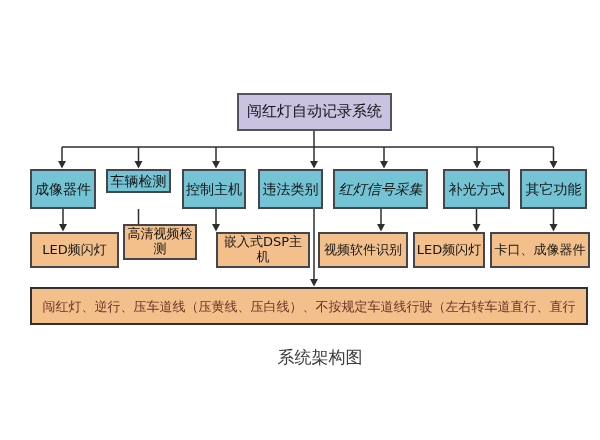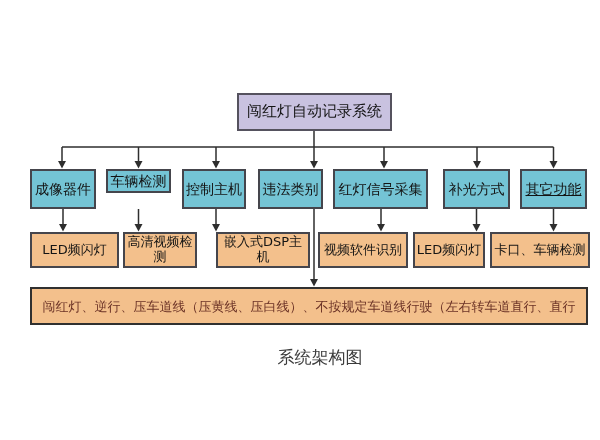--- a/index.html
+++ b/index.html
@@ -96,29 +96,29 @@
       <path d="M310 279 L318 279 L314 286.5 Z"></path>
     </g>
   </svg>
 
   <div class="box root-box" style="left:237px;top:93px;width:155px;height:38px;">闯红灯自动记录系统</div>
 
   <div class="box module-box" style="left:30px;top:169px;width:66px;height:40px;">成像器件</div>
   <div class="box module-box" style="left:106px;top:169px;width:65px;height:24px;">车辆检测</div>
   <div class="box module-box" style="left:182px;top:169px;width:64px;height:40px;">控制主机</div>
   <div class="box module-box" style="left:258px;top:169px;width:65px;height:40px;">违法类别</div>
-  <div class="box module-box" style="left:333px;top:169px;width:95px;height:40px;">红灯信号采集</div>
+  <div class="box module-box" style="left:333px;top:169px;width:95px;height:40px;font-style:italic;">红灯信号采集</div>
   <div class="box module-box" style="left:443px;top:169px;width:67px;height:40px;">补光方式</div>
-  <div class="box module-box" style="left:520px;top:169px;width:67px;height:40px;text-decoration:underline;">其它功能</div>
+  <div class="box module-box" style="left:520px;top:169px;width:67px;height:40px;">其它功能</div>
 
   <div class="box component-box" style="left:30px;top:232px;width:89px;height:36px;">LED频闪灯</div>
-  <div class="box component-box" style="left:123px;top:232px;width:74px;height:36px;">高清视频检测</div>
+  <div class="box component-box" style="left:123px;top:224px;width:74px;height:36px;">高清视频检测</div>
   <div class="box component-box" style="left:216px;top:232px;width:94px;height:36px;">嵌入式DSP主机</div>
   <div class="box component-box" style="left:318px;top:232px;width:90px;height:36px;">视频软件识别</div>
   <div class="box component-box" style="left:413px;top:232px;width:72px;height:36px;">LED频闪灯</div>
-  <div class="box component-box" style="left:490px;top:232px;width:100px;height:36px;">卡口、车辆检测</div>
+  <div class="box component-box" style="left:490px;top:232px;width:100px;height:36px;">卡口、成像器件</div>
 
   <div class="box violation-box" style="left:30px;top:287px;width:558px;height:38px;">
     <span>闯红灯、逆行、压车道线（压黄线、压白线）、不按规定车道线行驶（左右转车道直行、直行</span>
   </div>
 
   <div class="caption">系统架构图</div>
 </div>
 
 </body></html>

